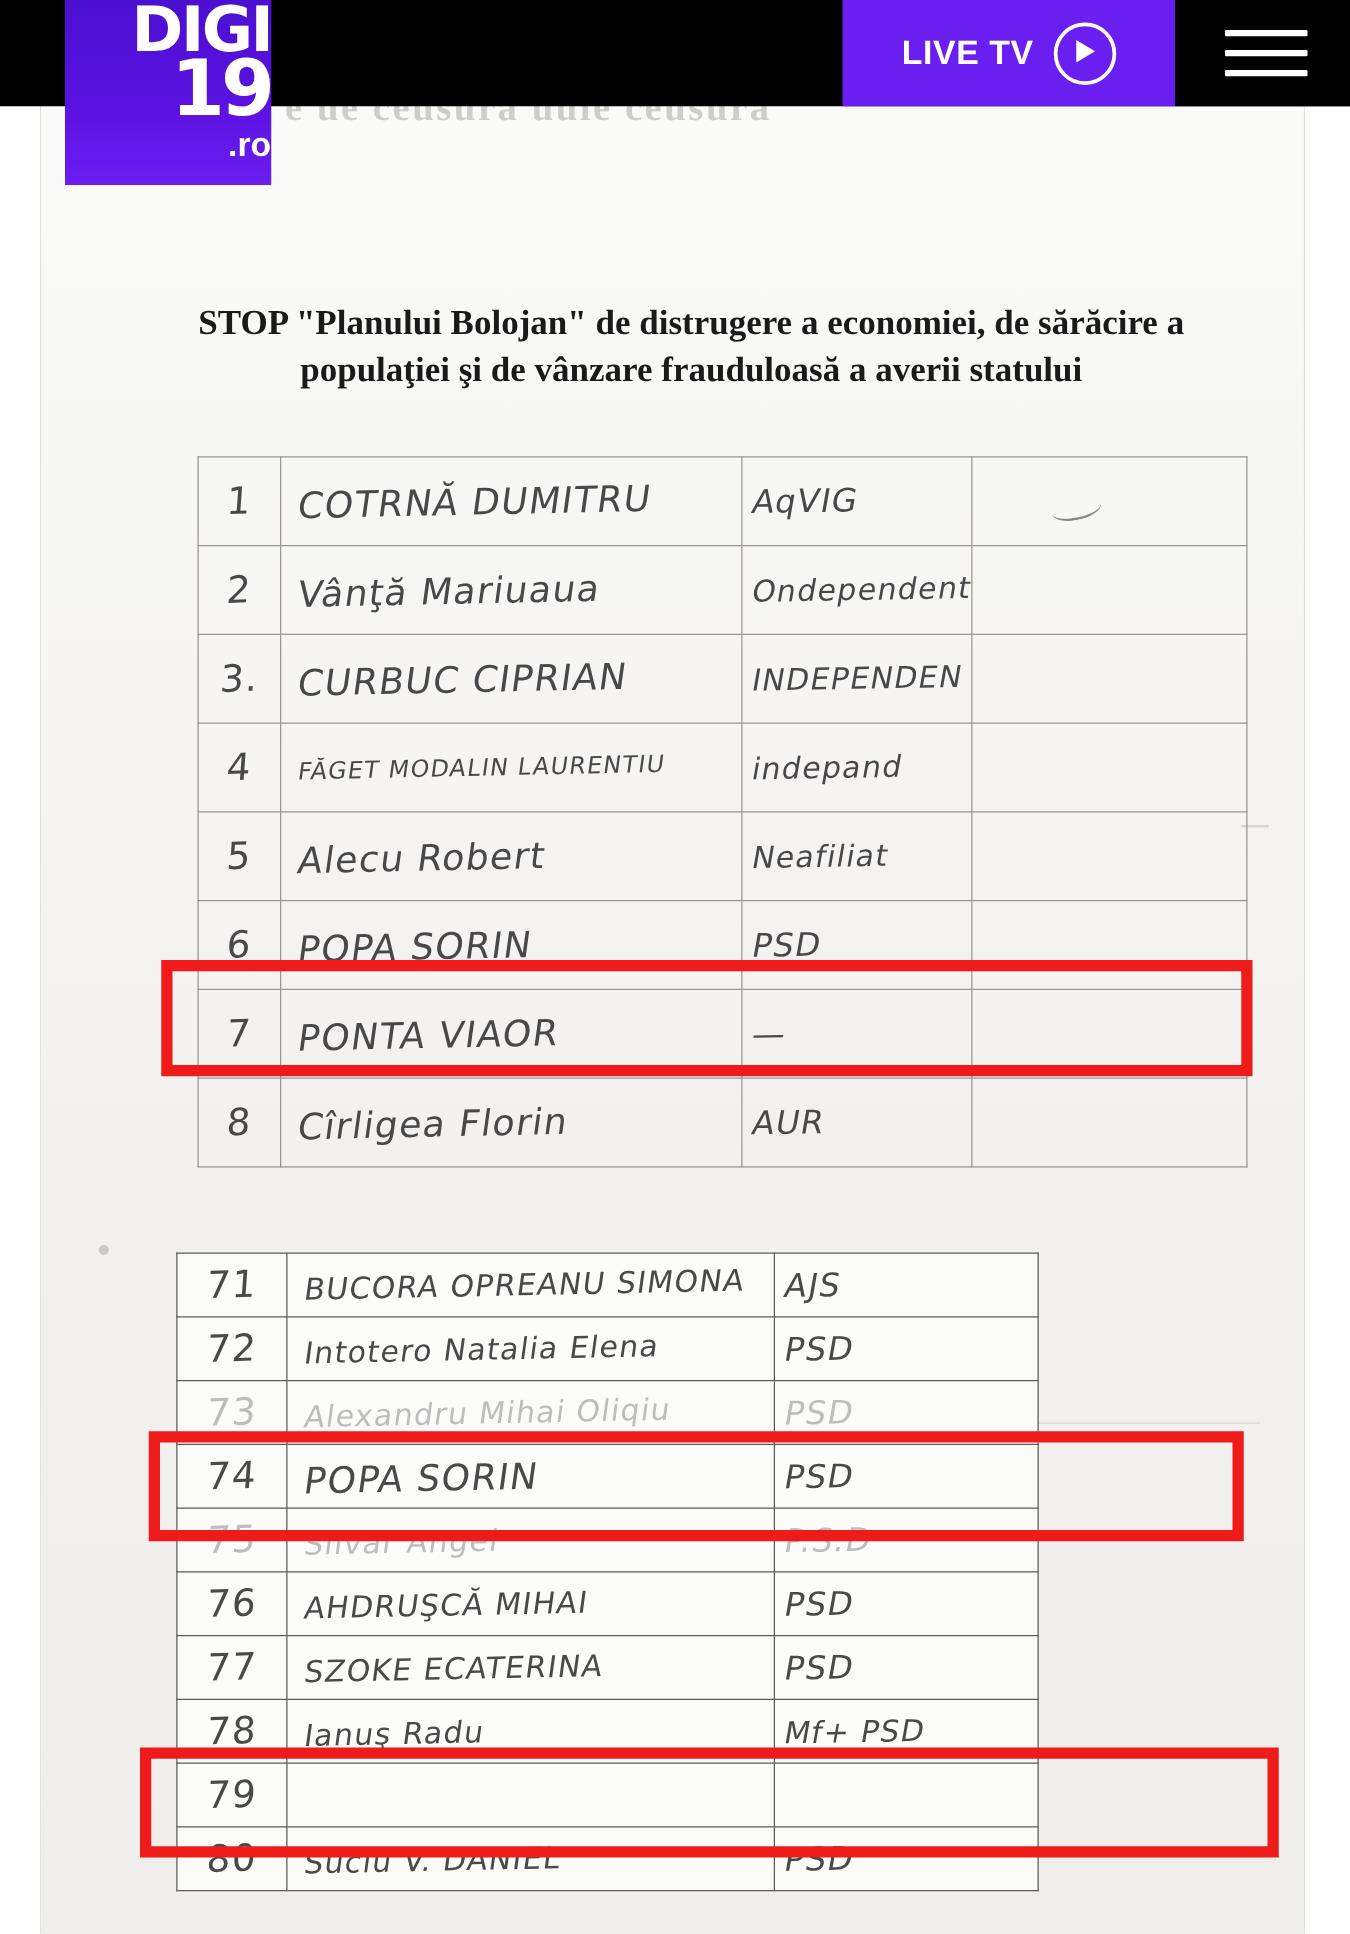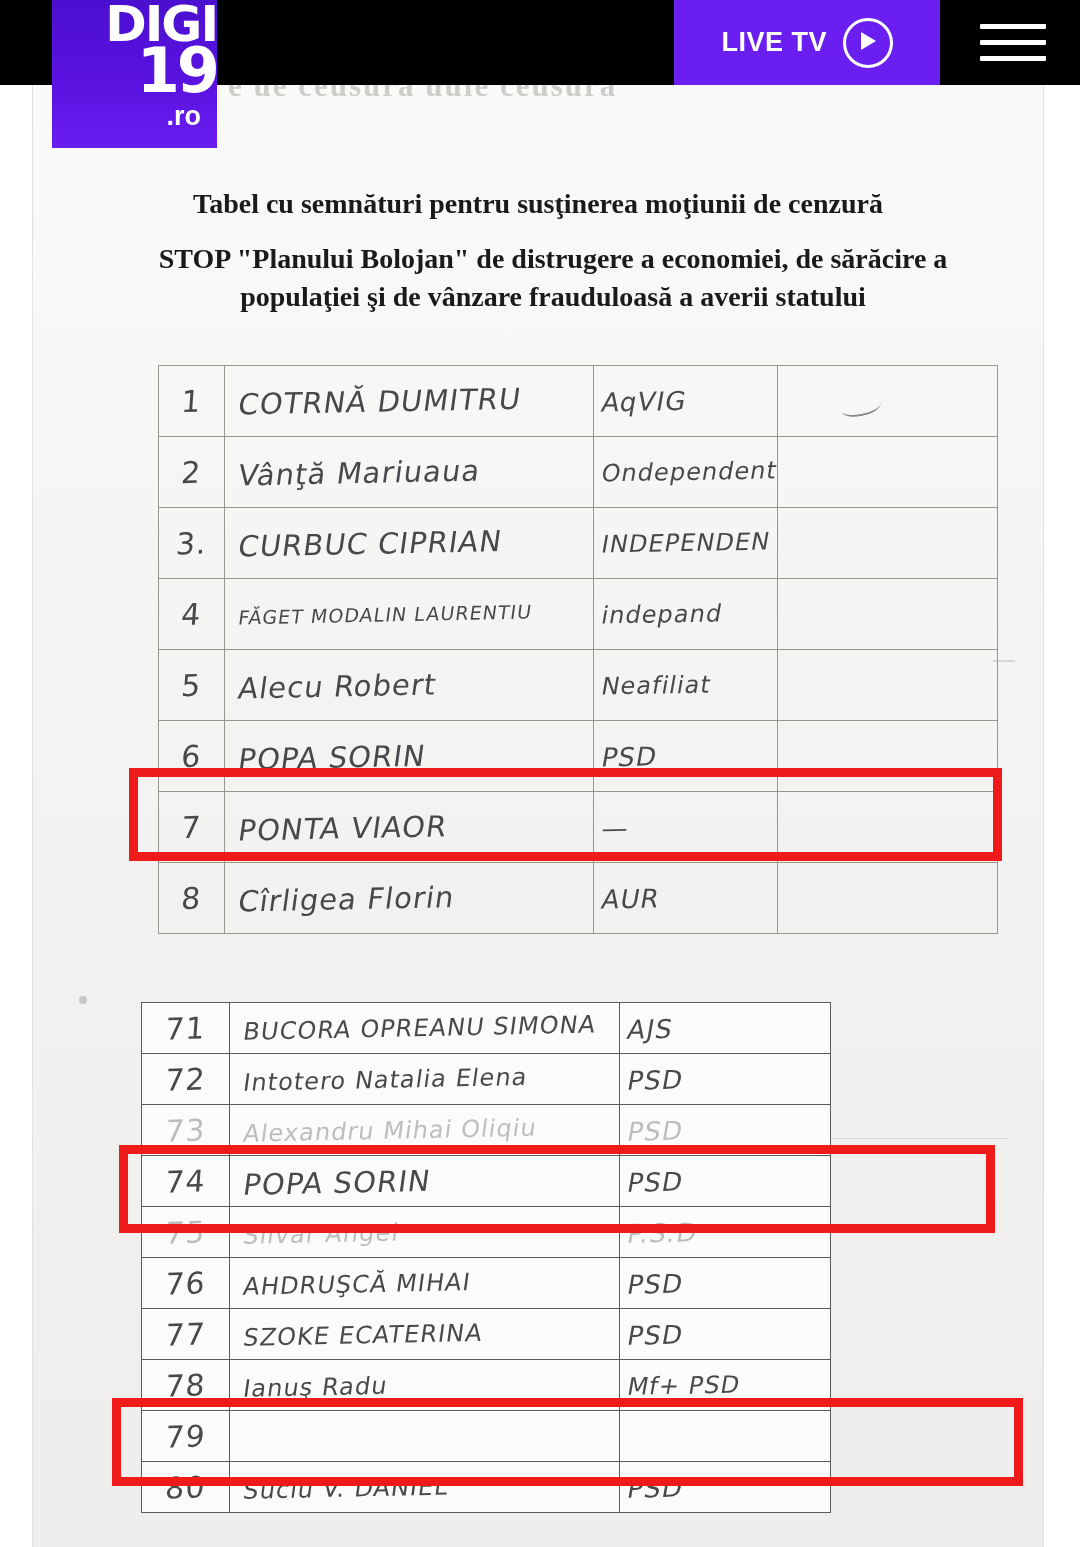--- a/index.html
+++ b/index.html
@@ -48,21 +48,21 @@
   .logo-word .line2 {
     font-size: 62px;
     letter-spacing: -3px;
     display: block;
     line-height: 0.82;
   }
   .logo-ro {
     font-size: 27px;
     font-weight: bold;
     text-align: right;
-    padding-right: 16px;
+    padding-right: 0;
     margin-top: 4px;
   }
   .nav-right {
     margin-left: auto;
     display: flex;
     align-items: stretch;
   }
   .live-fm {
     display: flex;
     align-items: center;
@@ -287,21 +287,20 @@
 </style>
 </head>
 <body>
 
 <div class="doc-wrap">
   <div class="page">
     <div class="page-inner"></div>
 
     <div class="ghost-line">e ue ceusura uuie ceusura</div>
 
-    <div class="doc-title">Tabel cu semnături pentru susţinerea moţiunii de cenzură</div>
     <div class="doc-subtitle">STOP "Planului Bolojan" de distrugere a economiei, de sărăcire a populaţiei şi de vânzare frauduloasă a averii statului</div>
 
     <div class="artifact" id="art-1"></div>
     <div class="artifact" id="art-2"></div>
     <div class="artifact" id="art-3"></div>
 
     <table class="tbl">
       <tbody>
       <tr class="row-h">
         <td class="c-nr">

